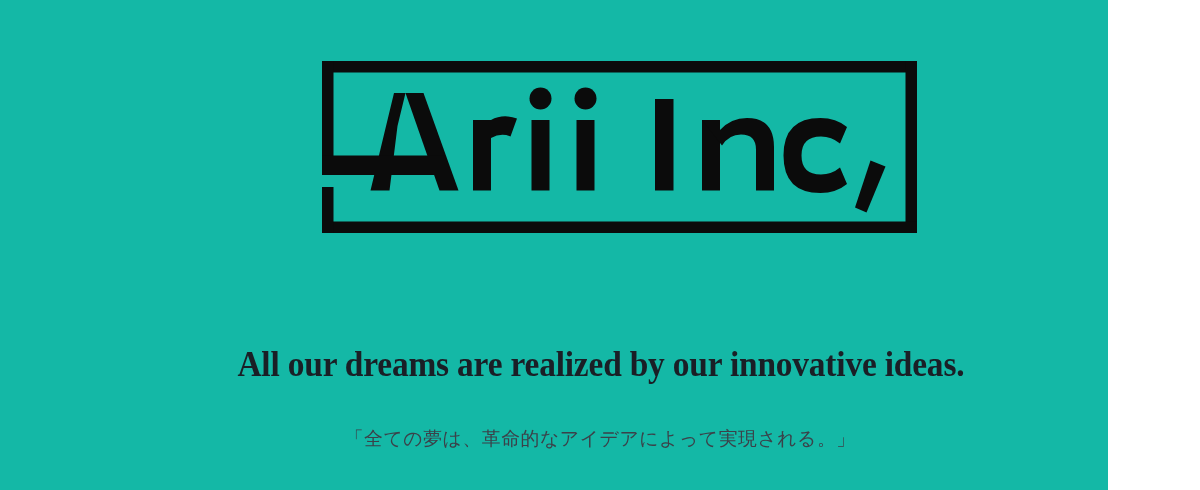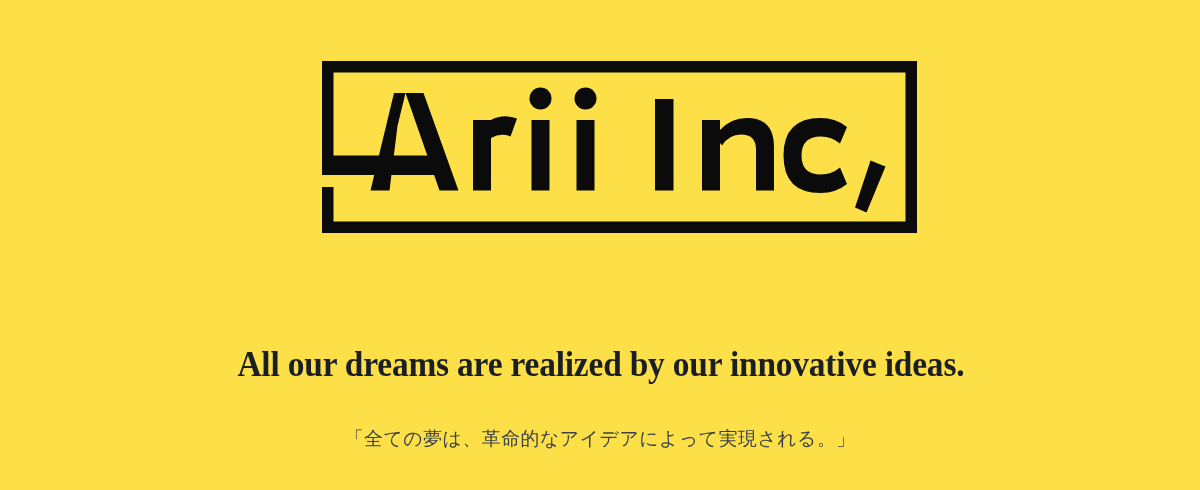--- a/index.html
+++ b/index.html
@@ -10,23 +10,23 @@
     width: 1200px;
     height: 490px;
     background: #ffffff;
     font-family: "Liberation Sans", sans-serif;
     overflow: hidden;
     position: relative;
   }
 
   #page {
     position: relative;
-    width: 1200px;
+    width: 1108px;
     height: 490px;
-    background: #fde047;
+    background: #14b8a6;
   }
 
   
   .logo-wrap {
     position: absolute;
     left: 0;
     top: 0;
     width: 1200px;
     height: 300px;
   }

